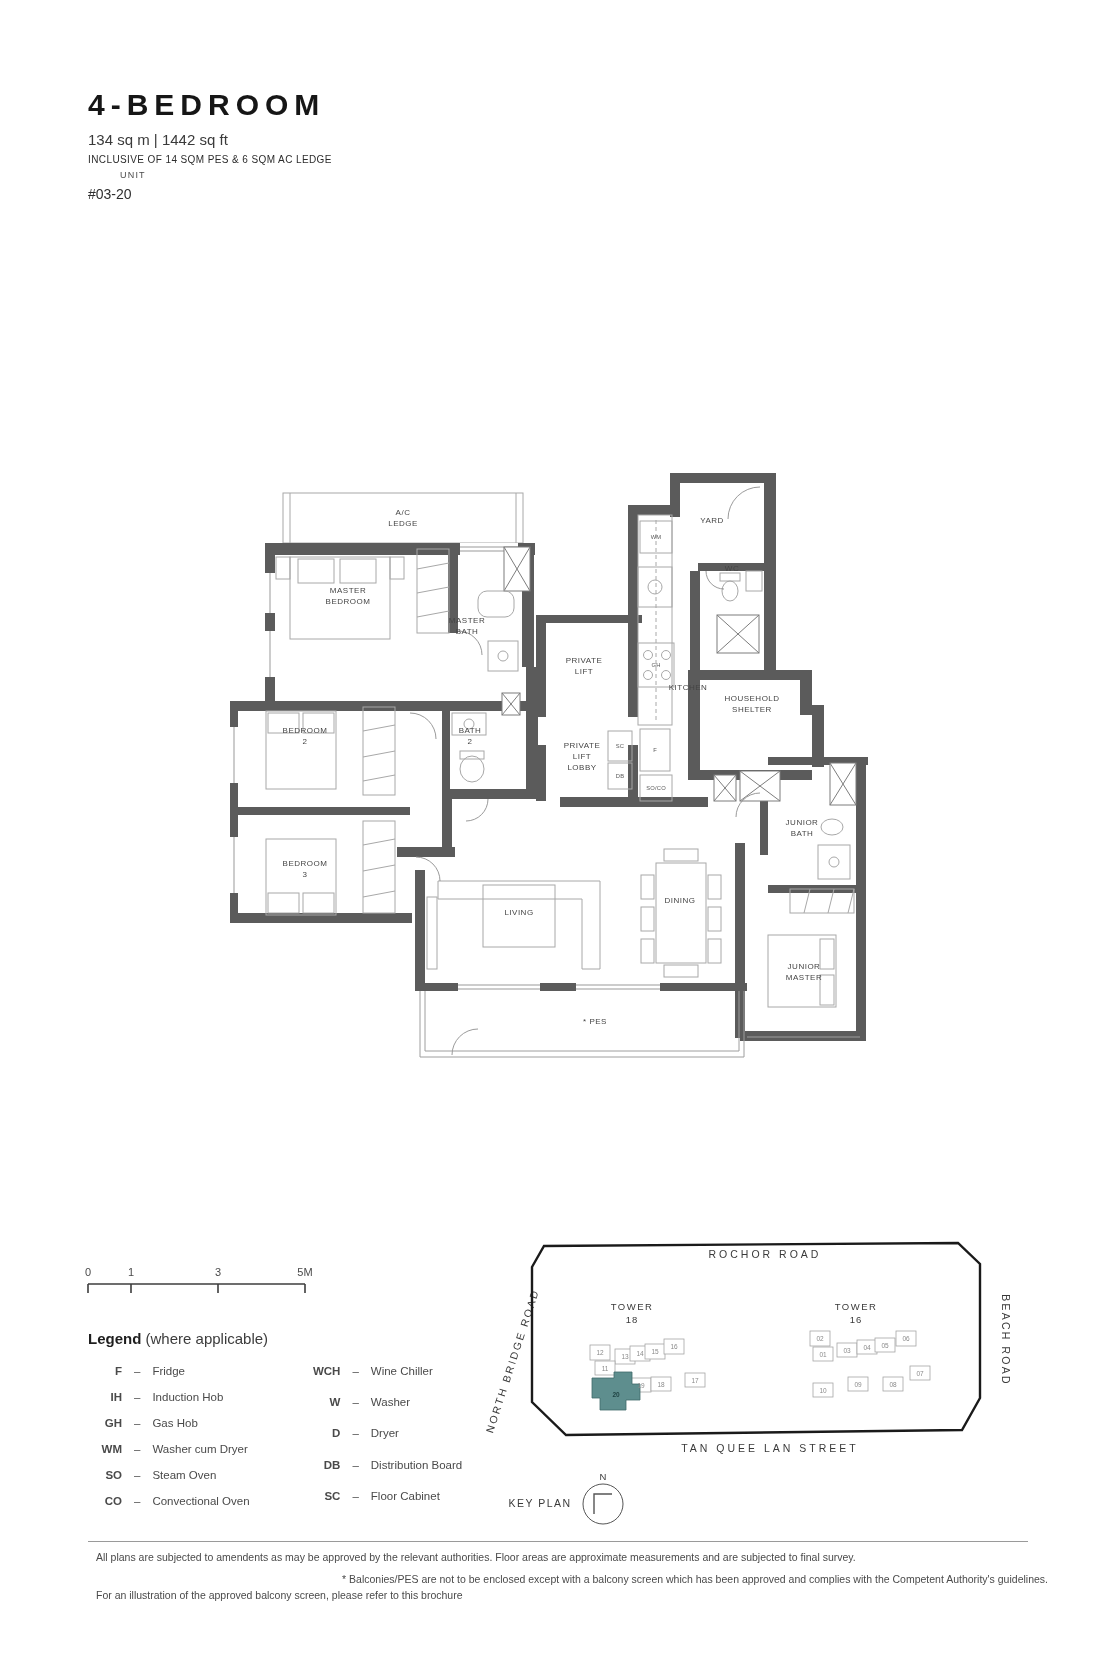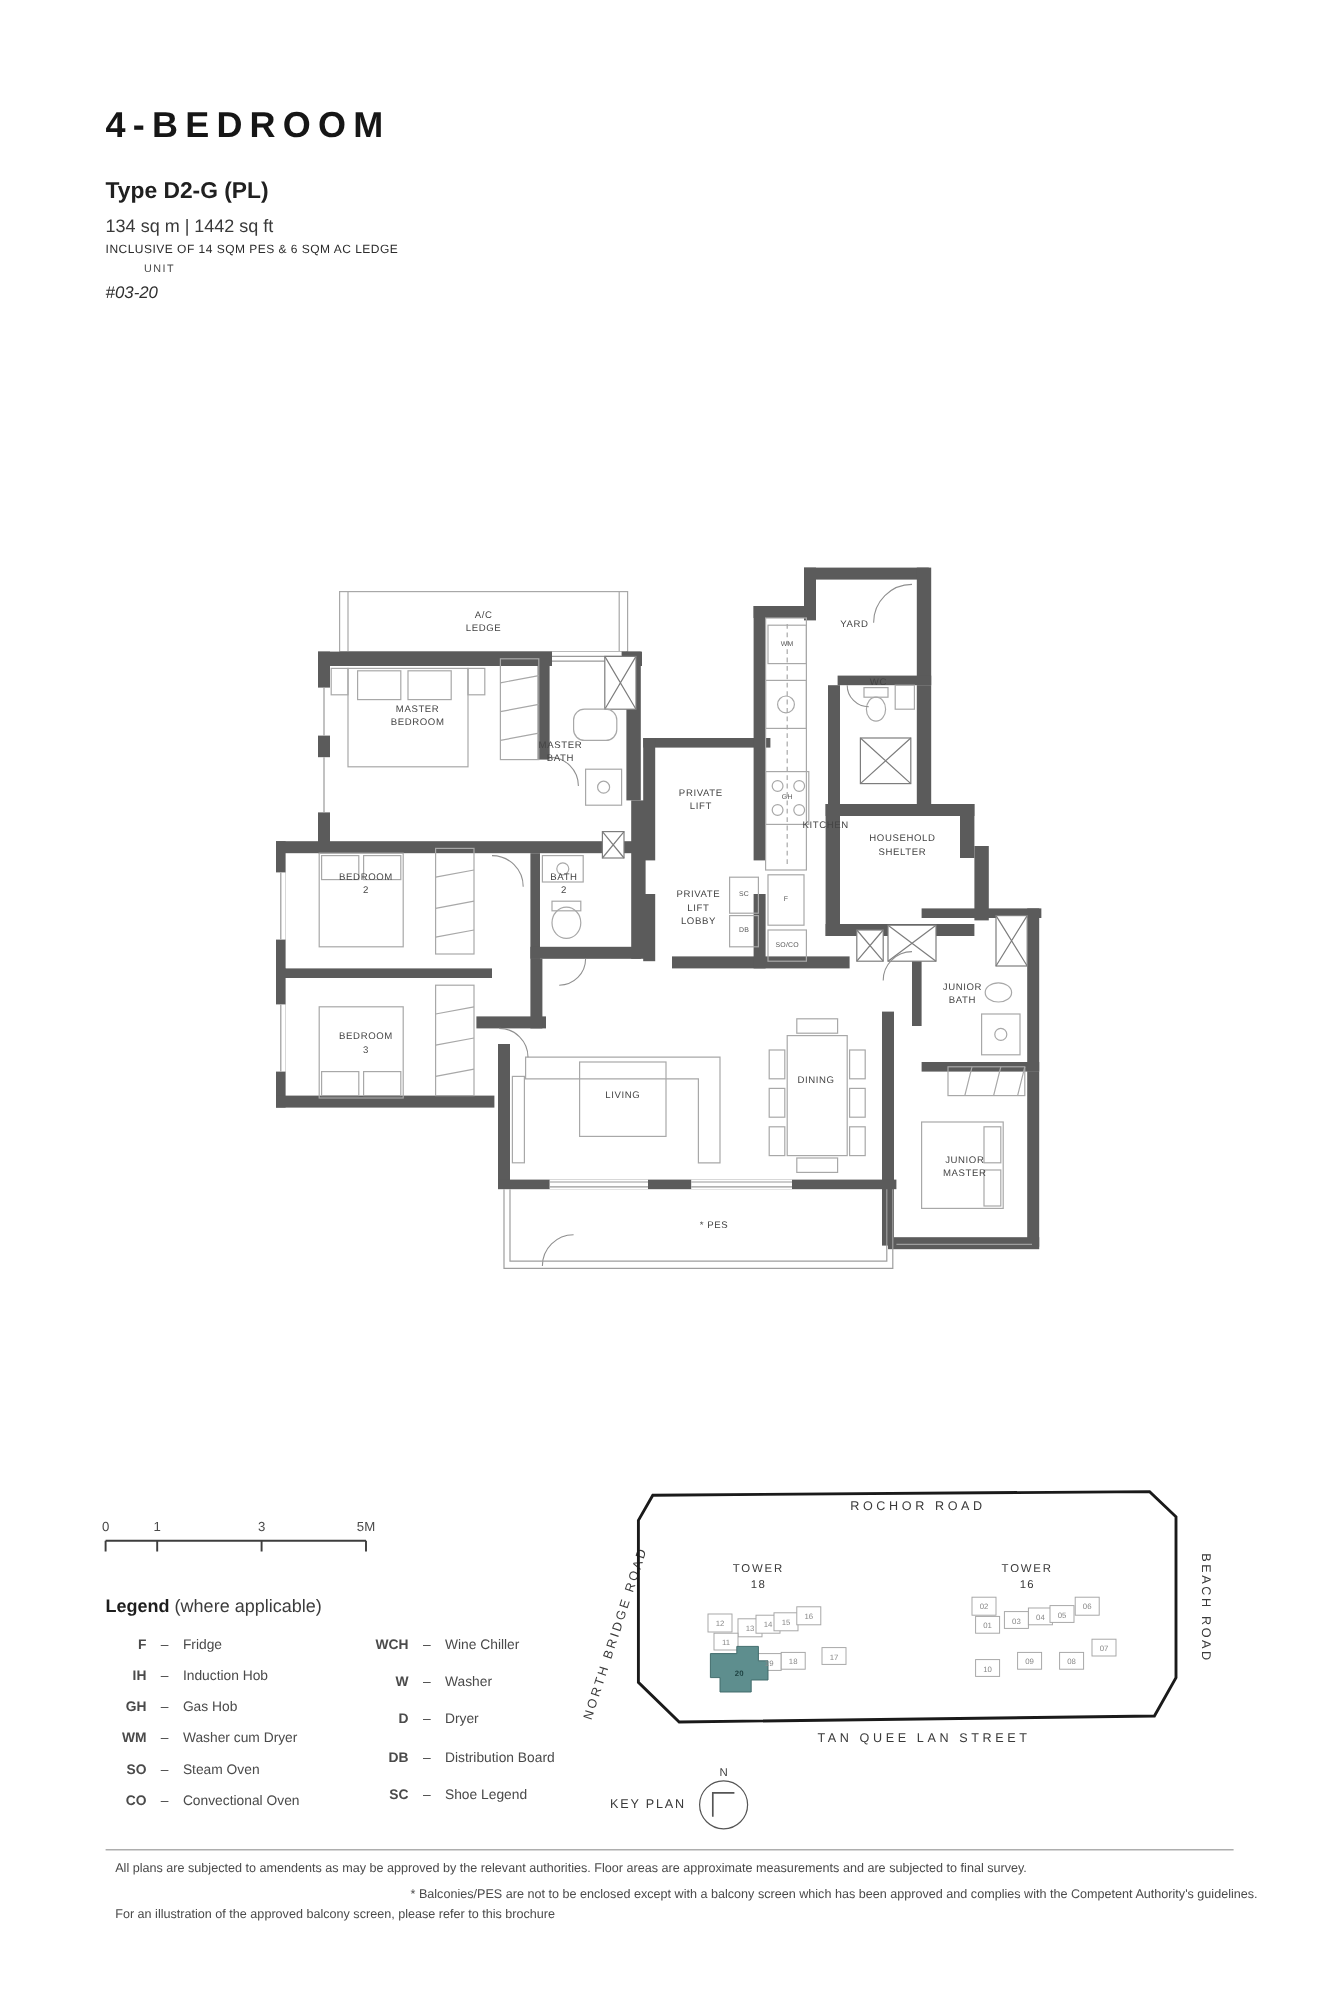--- a/index.html
+++ b/index.html
@@ -7,21 +7,21 @@
   .abs{position:absolute;}
 
   
   .hdr{left:88px;top:88px;width:520px;}
   .h-title{font-size:30px;font-weight:600;letter-spacing:6px;color:#161616;}
   .h-type{margin-top:27px;font-size:19px;font-weight:700;color:#202020;}
   .h-area{margin-top:9px;font-size:15px;font-weight:400;color:#3a3a3a;}
   .h-note{margin-top:6px;font-size:10px;letter-spacing:.4px;color:#2c2c2c;}
   .h-tower{margin-top:26px;font-size:14.5px;color:#2e2e2e;}
   .h-unitlbl{margin-top:5px;font-size:9px;letter-spacing:1.2px;color:#4a4a4a;padding-left:32px;}
-  .h-unitnum{margin-top:6px;font-size:14px;color:#2e2e2e;font-style:italic;}
+  .h-unitnum{margin-top:6px;font-size:14px;color:#2e2e2e;}
 
   
   .plan{left:220px;top:445px;width:648px;height:615px;}
   .room-label{position:absolute;transform:translate(-50%,-50%);font-size:8px;letter-spacing:.5px;color:#454545;text-align:center;white-space:pre-line;line-height:1.35;}
   .app-label{position:absolute;transform:translate(-50%,-50%);font-size:5.8px;letter-spacing:.2px;color:#5a5a5a;text-align:center;}
 
   svg text{font-family:"Liberation Sans",sans-serif;}
 
   
   .scalebar{left:82px;top:1262px;}
@@ -45,21 +45,20 @@
   .footer{left:88px;top:1550px;width:960px;font-size:10.5px;color:#4a4a4a;line-height:1.5;}
   .footer .l1{padding-left:8px;}
   .footer .l2{margin-top:6px;text-align:right;}
   .footer .l3{padding-left:8px;}
 </style>
 </head>
 <body>
 
 <div class="abs hdr">
   <div class="h-title">4-BEDROOM</div>
-  <div class="h-type">Type D2-G (PL)</div>
   <div class="h-area">134 sq m | 1442 sq ft</div>
   <div class="h-note">INCLUSIVE OF 14 SQM PES &amp; 6 SQM AC LEDGE</div>
   <div class="h-unitlbl">UNIT</div>
   <div class="h-unitnum">#03-20</div>
 </div>
 
 <div class="abs plan">
   <svg width="648" height="615" viewBox="0 0 648 615">
 
     <g stroke="#a8a8a8" fill="none" stroke-width="1">
@@ -353,21 +352,21 @@
             <td class="desc">Dryer</td>
           </tr>
       <tr>
             <td class="abbr">DB</td>
             <td class="dash">–</td>
             <td class="desc">Distribution Board</td>
           </tr>
       <tr>
             <td class="abbr">SC</td>
             <td class="dash">–</td>
-            <td class="desc">Shoe Legend</td>
+            <td class="desc">Floor Cabinet</td>
           </tr>
     </tbody>
       </table>
   </div>
 </div>
 
 <div class="abs keyplan">
   <svg width="570" height="370" viewBox="0 0 570 370">
 
     <text x="285" y="86" font-size="10.5" letter-spacing="3" fill="#3a3a3a" text-anchor="middle">ROCHOR ROAD</text>

